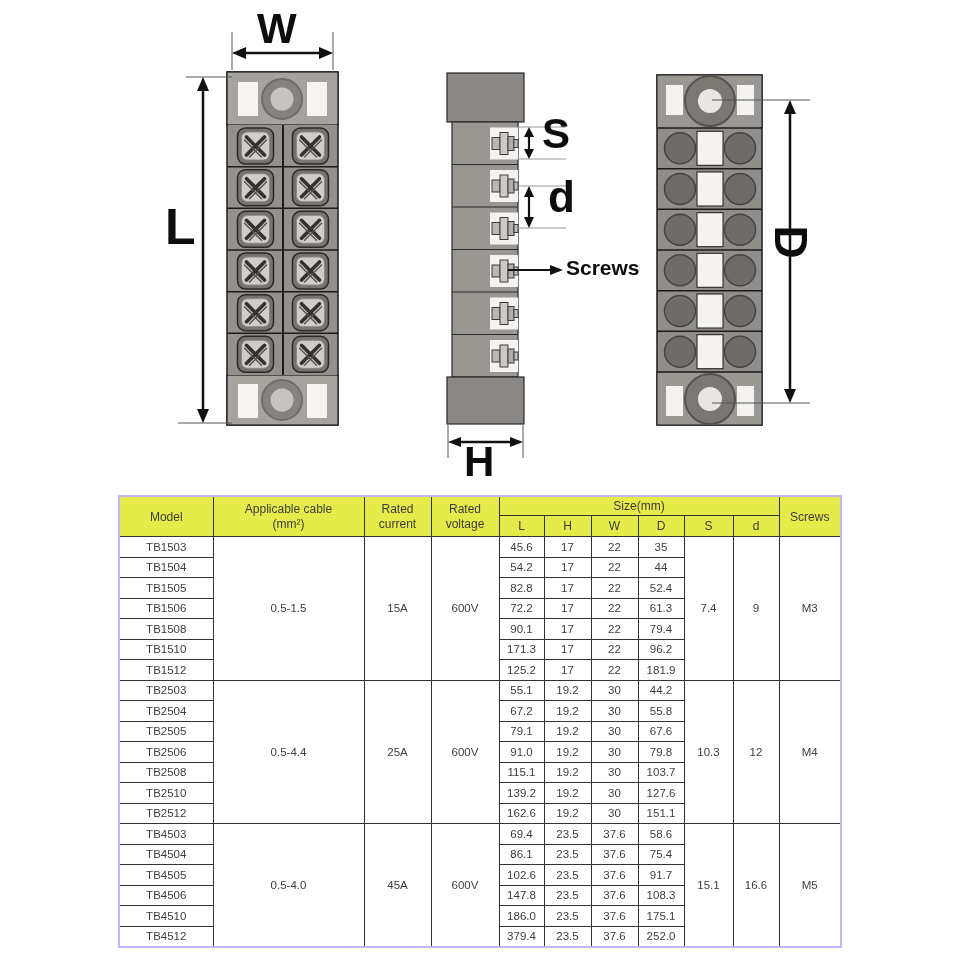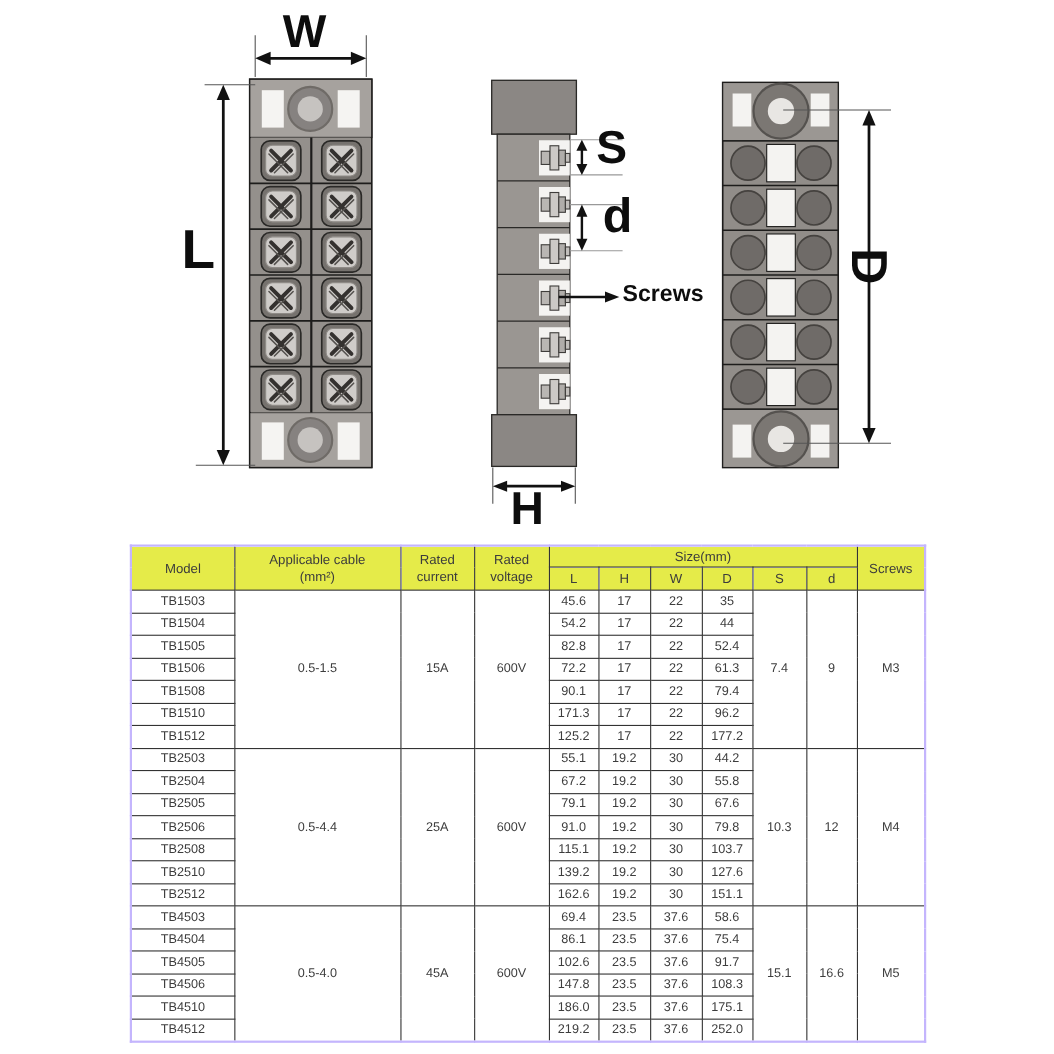--- a/index.html
+++ b/index.html
@@ -294,21 +294,21 @@
         <td>171.3</td>
         <td>17</td>
         <td>22</td>
         <td>96.2</td>
       </tr>
       <tr>
         <td>TB1512</td>
         <td>125.2</td>
         <td>17</td>
         <td>22</td>
-        <td>177.2</td>
+        <td>181.9</td>
       </tr>
       <tr>
         <td>TB2503</td>
         <td rowspan="7">0.5-4.4</td>
         <td rowspan="7">25A</td>
         <td rowspan="7">600V</td>
         <td>55.1</td>
         <td>19.2</td>
         <td>30</td>
         <td>44.2</td>
@@ -394,19 +394,19 @@
       </tr>
       <tr>
         <td>TB4510</td>
         <td>186.0</td>
         <td>23.5</td>
         <td>37.6</td>
         <td>175.1</td>
       </tr>
       <tr>
         <td>TB4512</td>
-        <td>219.2</td>
+        <td>379.4</td>
         <td>23.5</td>
         <td>37.6</td>
         <td>252.0</td>
       </tr>
     </tbody>
 </table>
 
 </body></html>

